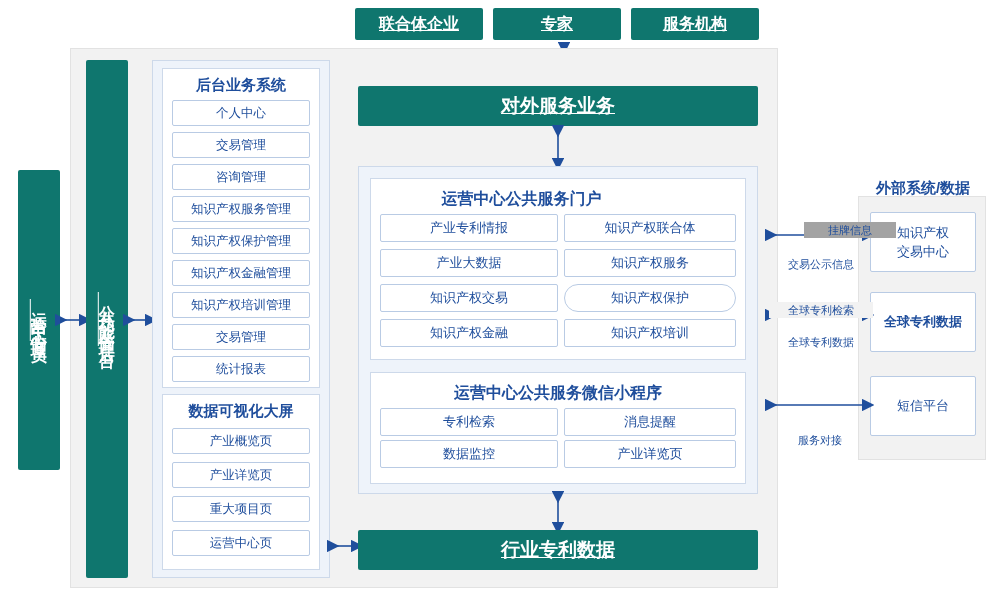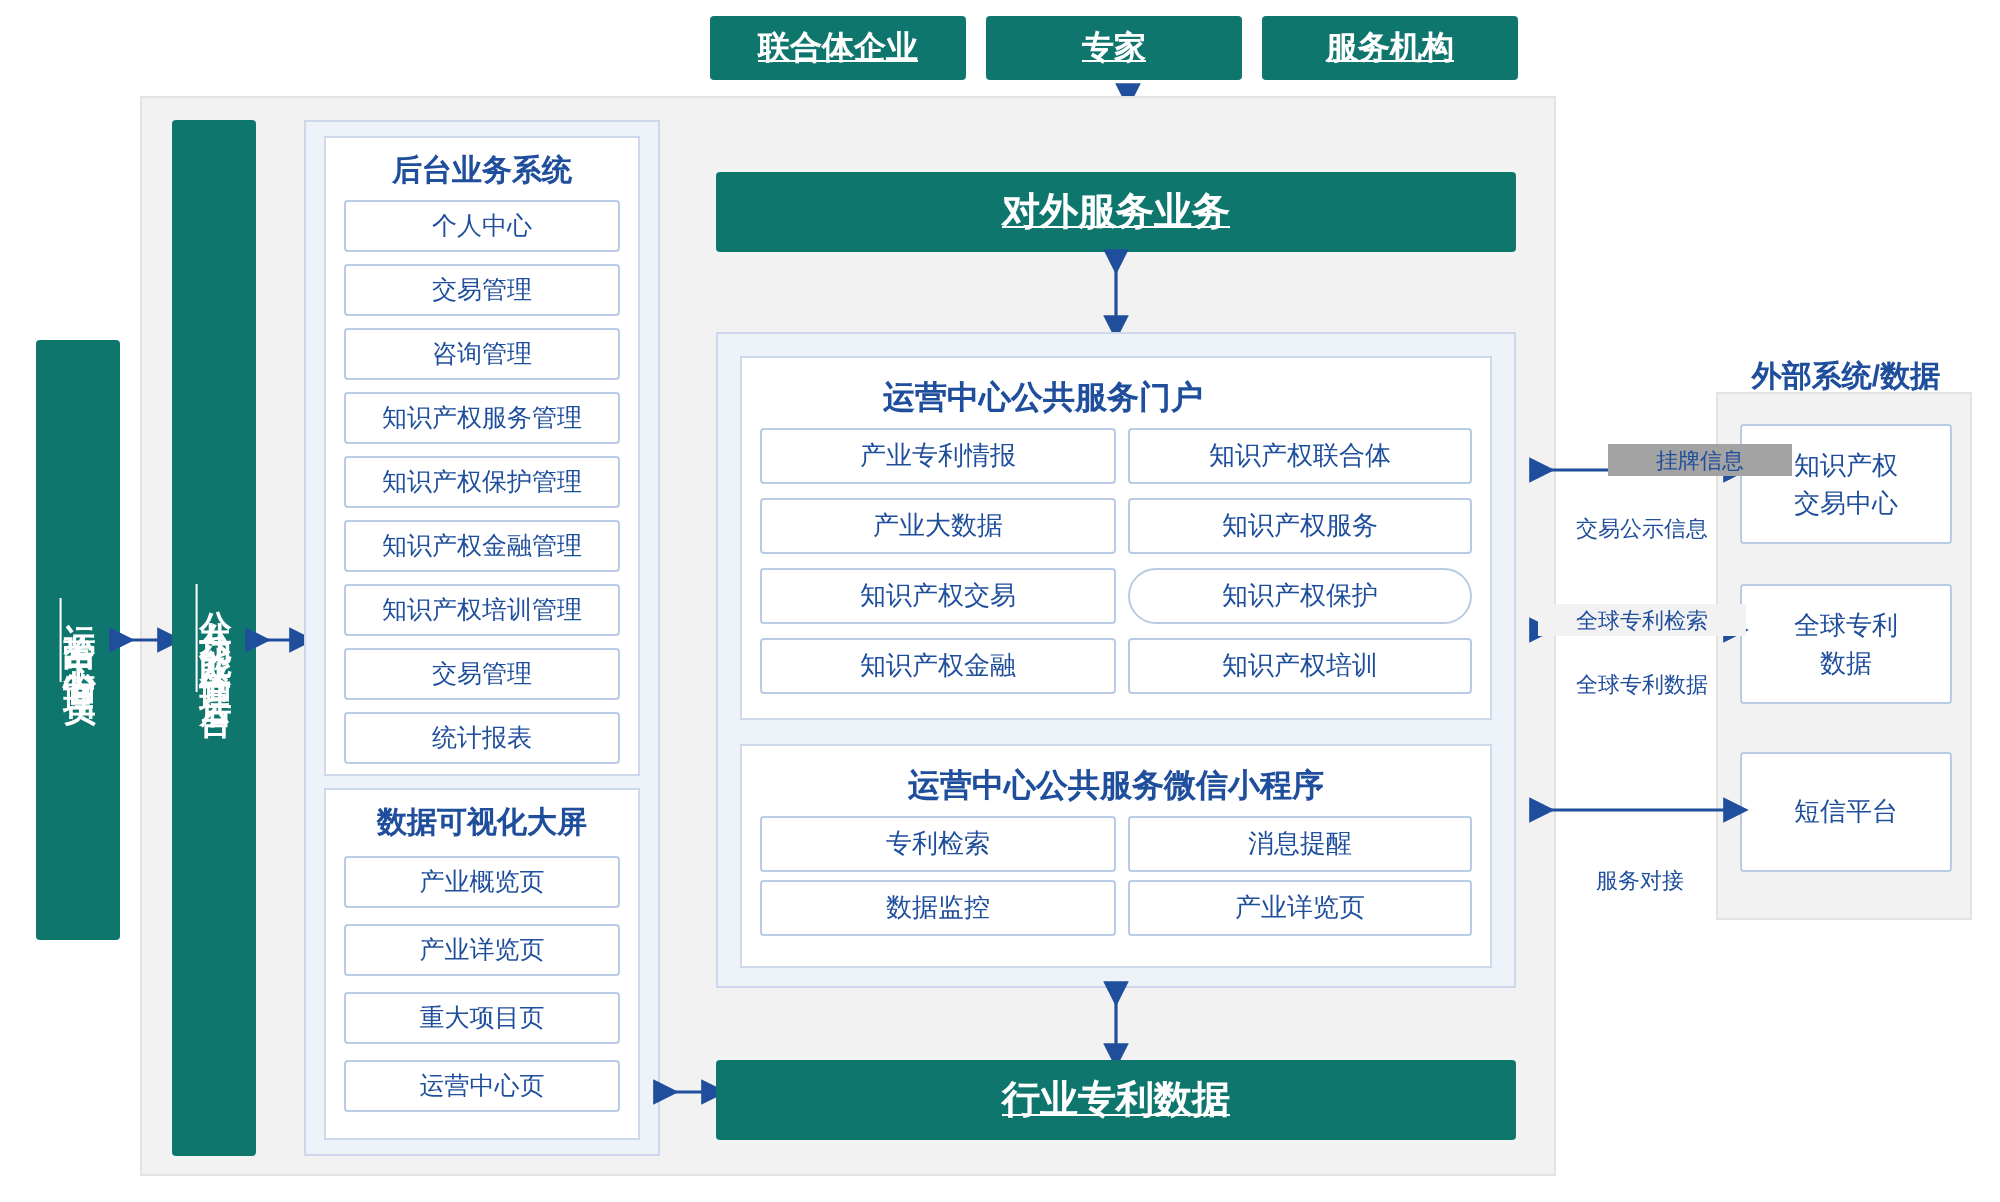--- a/index.html
+++ b/index.html
@@ -172,21 +172,21 @@
 
 <div class="abs navy center" style="left:358px;top:530px;width:400px;height:40px;font-size:19px;">行业专利数据</div>
 
 <div class="abs panel-grey" style="left:858px;top:196px;width:128px;height:264px;"></div>
 <div class="abs center hdr" style="left:848px;top:176px;width:150px;height:24px;font-size:15px;">外部系统/数据</div>
 
 <div class="abs light center" style="left:870px;top:212px;width:106px;height:60px;font-size:13px;flex-direction:column;line-height:1.5;">
   <span>知识产权</span>
   <span>交易中心</span>
 </div>
-<div class="abs light center" style="left:870px;top:292px;width:106px;height:60px;font-size:13px;flex-direction:column;line-height:1.5;font-weight:normal;">
+<div class="abs light center" style="left:870px;top:292px;width:106px;height:60px;font-size:13px;flex-direction:row;line-height:1.5;font-weight:bold;">
   <span>全球专利</span>
   <span>数据</span>
 </div>
 <div class="abs light center" style="left:870px;top:376px;width:106px;height:60px;font-size:13px;">短信平台</div>
 
 <div class="abs" style="left:768px;top:222px;width:106px;height:26px;">
   <svg width="106" height="26" viewBox="0 0 106 26">
     <line x1="3" y1="13" x2="100" y2="13" stroke="#1f4e9c" stroke-width="1.6" marker-start="url(#ar2)" marker-end="url(#ar2)"></line>
   </svg>
 </div>

